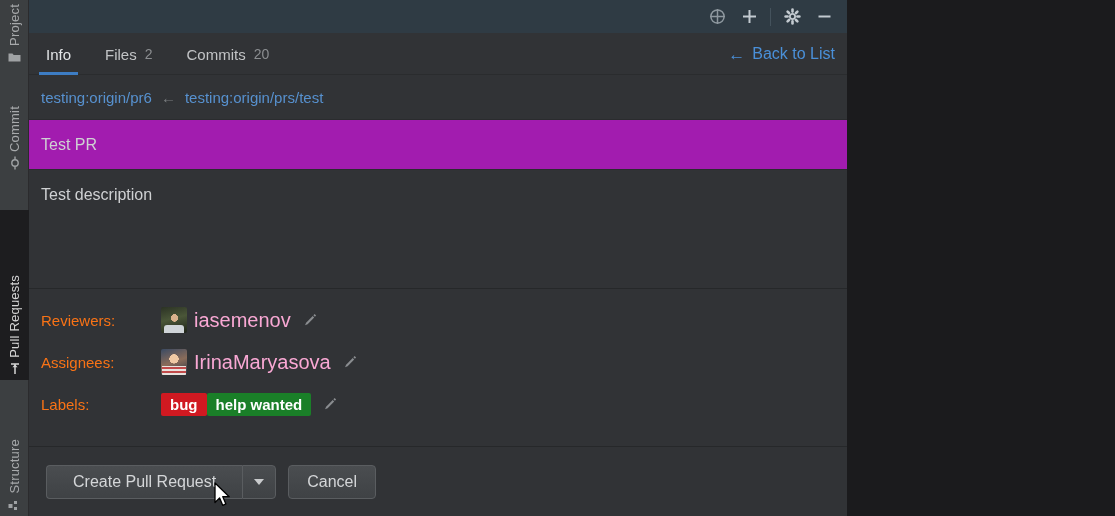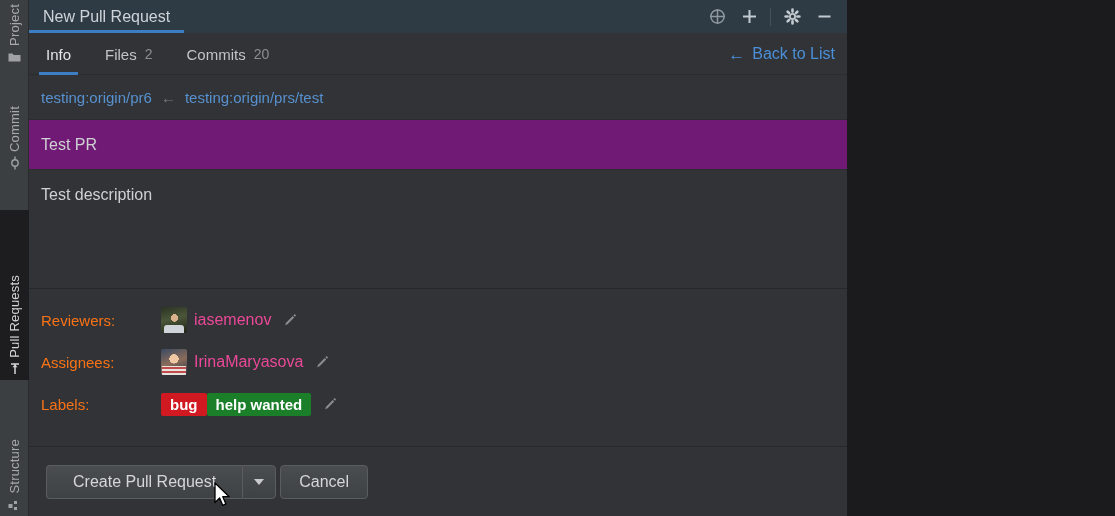--- a/index.html
+++ b/index.html
@@ -97,21 +97,21 @@
     background: #313336;
   }
   .branch { color: #5791cf; font-size: 15px; }
   .branch-arrow { color: #7b7e81; font-size: 15px; }
 
   
   .prtitle {
     height: 50px; display: flex; align-items: center; padding: 0 12px;
     color: #cfd1d3; font-size: 16px;
     border-bottom: 1px solid #2a2c2e;
-    background: #701a75;
+    background: #a21caf;
   }
   .prdesc {
     height: 119px; padding: 16px 12px 0 12px;
     color: #cfd1d3; font-size: 16px;
     border-bottom: 1px solid #26282a;
     background: #313336;
   }
 
   
   .meta { padding: 10px 0 0 0; background: #313336; height: 146px; }
@@ -130,34 +130,34 @@
     background:#cfd4d8; border-radius:3px 3px 0 0;
   }
   .avatar.a2 { background:
       radial-gradient(circle at 50% 38%, #f0c9a4 0 22%, transparent 23%),
       linear-gradient(160deg, #3a4a63 0%, #8a6c5a 50%, #2b3545 100%);
   }
   .avatar.a2::after {
     content:""; position:absolute; left:1px; right:1px; bottom:0; height:9px;
     background: repeating-linear-gradient(0deg,#e8e3df 0 2px,#c24b4b 2px 4px);
   }
-  .metaname { color: #ec4899; font-size: 16px; }
+  .metaname { color: #f9a8d4; font-size: 20px; }
   .pencil { margin-left: 12px; display: inline-flex; align-items: center; }
   .labels { display: flex; align-items: center; }
   .lbl {
     display: inline-flex; align-items: center; justify-content: center;
     height: 23px; padding: 0 9px; border-radius: 2px;
     font-size: 15px; color: #ffffff; font-weight: bold;
   }
 
   
   .actionbar {
     position: absolute; left: 0; bottom: 0; width: 818px; height: 70px;
     background: #313336; border-top: 1px solid #26282a;
-    display: flex; align-items: center; padding: 0 17px; gap: 4px;
+    display: flex; align-items: center; padding: 0 17px; gap: 12px;
   }
   .btn-split { display: flex; align-items: stretch; height: 34px; }
   .btn {
     display: flex; align-items: center; justify-content: center;
     height: 34px; padding: 0 18px;
     background: linear-gradient(180deg, #4a4d50 0%, #3f4245 100%);
     border: 1px solid #5a5d60;
     border-radius: 4px;
     color: #d4d6d8; font-size: 16px;
   }
@@ -220,24 +220,20 @@
           <rect x="6" y="7" width="3" height="3" fill="#9fa2a4"></rect>
         </svg>
       </span>
       <span class="vtext">Structure</span>
     </div>
   </div>
 
   <div class="panel">
 
     <div class="titlebar">
-      <div class="win-tab">
-        <span class="win-tab-label">New Pull Request</span>
-        <span class="win-tab-underline"></span>
-      </div>
 
       <div class="titlebar-actions">
         <div class="tb-btn">
           <svg width="17" height="17" viewBox="0 0 17 17">
             <circle cx="8.5" cy="8.5" r="6.6" fill="none" stroke="#8d979e" stroke-width="1.5"></circle>
             <line x1="8.5" y1="1" x2="8.5" y2="16" stroke="#8d979e" stroke-width="1.5"></line>
             <line x1="1" y1="8.5" x2="16" y2="8.5" stroke="#8d979e" stroke-width="1.5"></line>
           </svg>
         </div>
         <div class="tb-btn">

